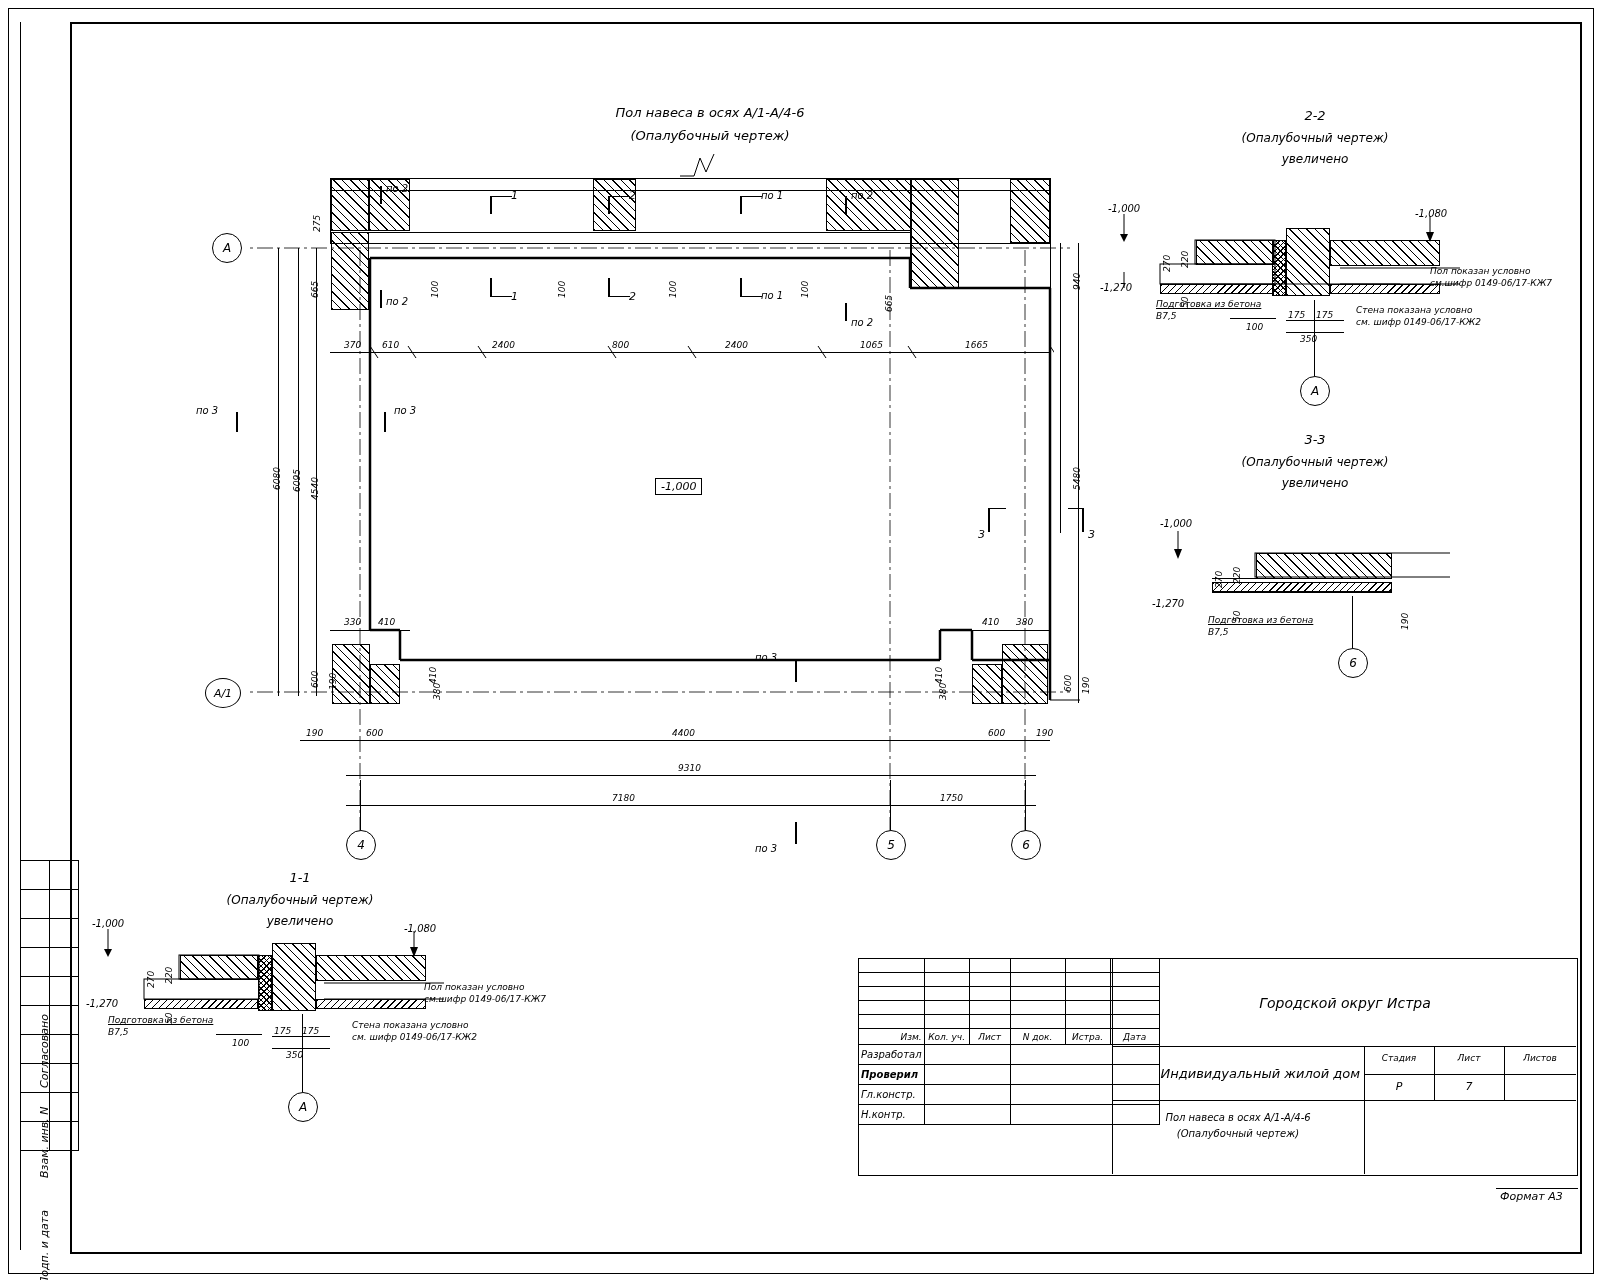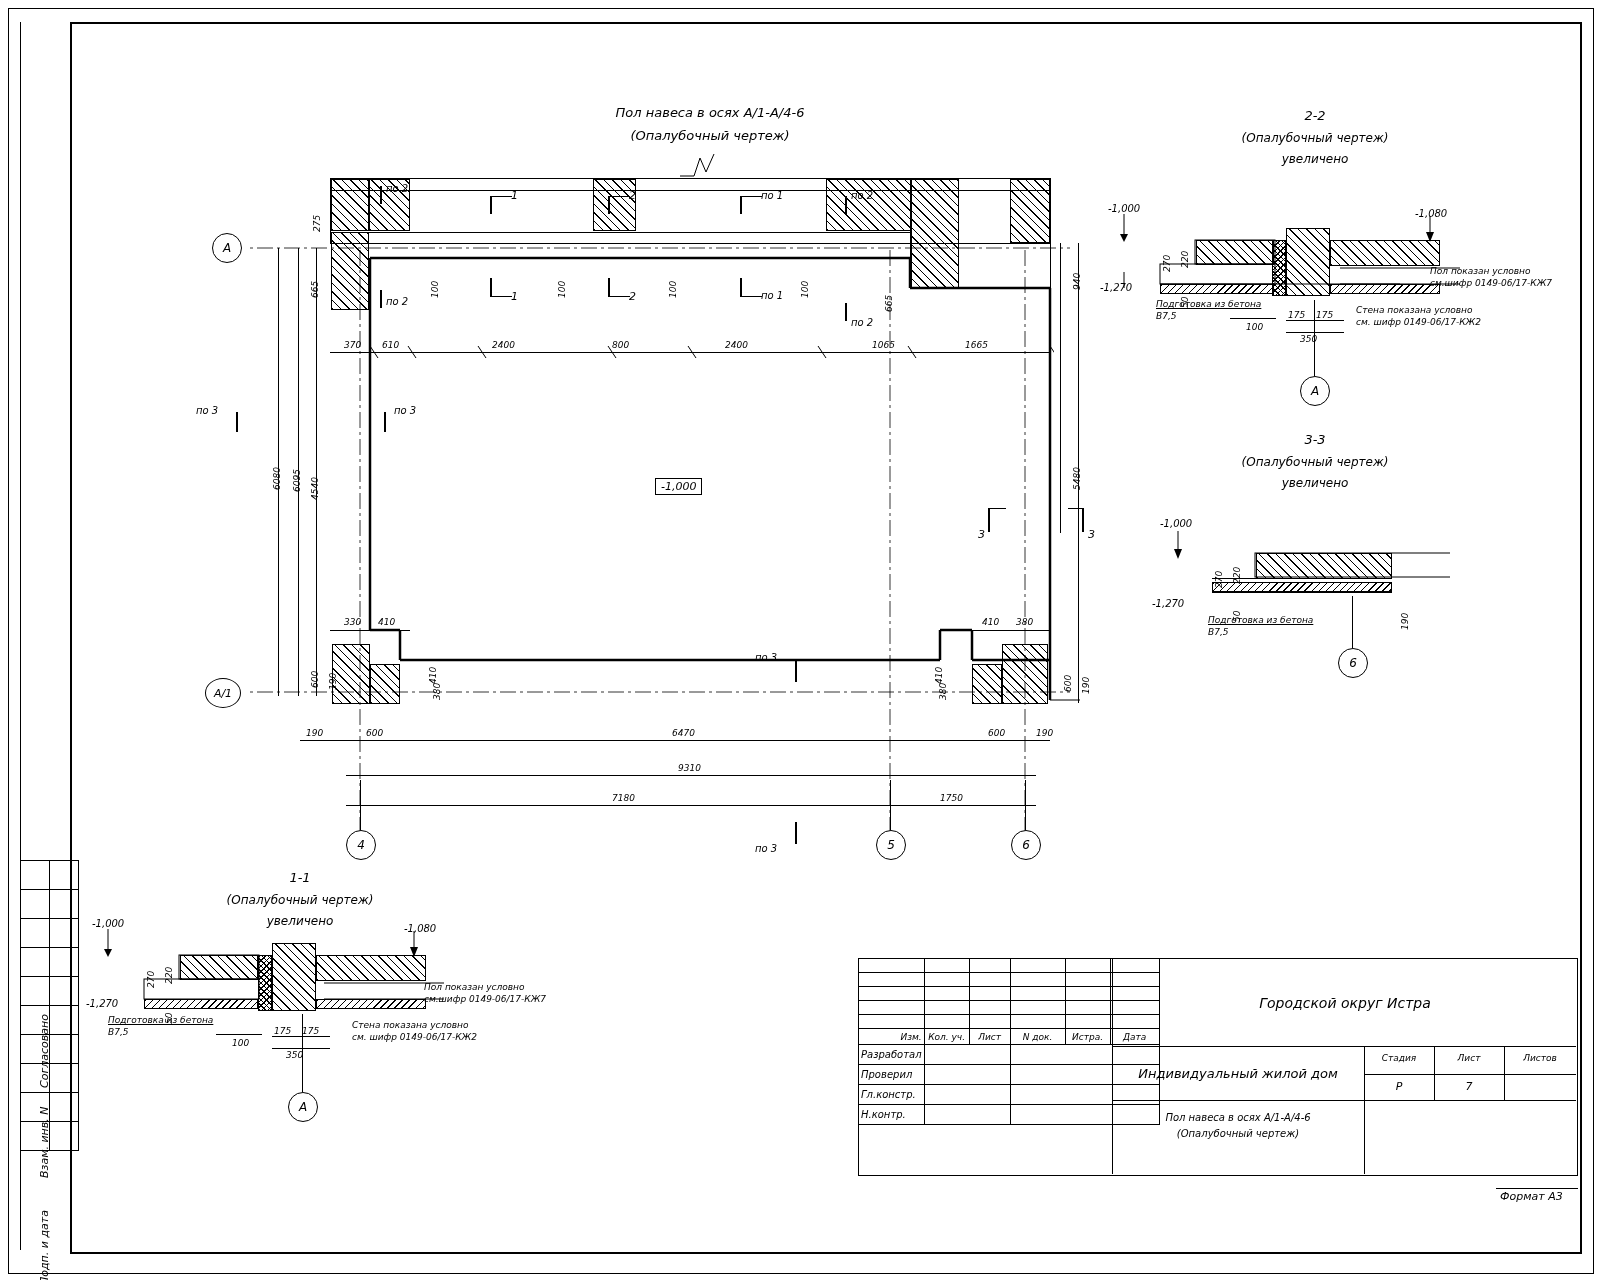--- a/index.html
+++ b/index.html
@@ -233,21 +233,21 @@
   </div>
 
   <div style="position:absolute;left:655px;top:478px;border:1px solid #000;padding:1px 5px;font-size:11px;font-style:italic;">-1,000</div>
 
   <div class="ln h" style="left:330px;top:352px;width:720px;height:1px;"></div>
   <div class="dimtxt" style="left:344px;top:340px;">370</div>
   <div class="dimtxt" style="left:382px;top:340px;">610</div>
   <div class="dimtxt" style="left:492px;top:340px;">2400</div>
   <div class="dimtxt" style="left:612px;top:340px;">800</div>
   <div class="dimtxt" style="left:725px;top:340px;">2400</div>
-  <div class="dimtxt" style="left:860px;top:340px;margin-left:12px;">1065</div>
+  <div class="dimtxt" style="left:860px;top:340px;">1065</div>
   <div class="dimtxt" style="left:965px;top:340px;">1665</div>
   <div class="dimtxt rot" style="left:312px;top:232px;">275</div>
 
   <svg style="position:absolute;left:330px;top:342px;" width="724" height="20">
     <g stroke="#000" stroke-width="1">
       <line x1="40" y1="4" x2="48" y2="16"></line>
         <line x1="78" y1="4" x2="86" y2="16"></line>
       <line x1="148" y1="4" x2="156" y2="16"></line>
         <line x1="278" y1="4" x2="286" y2="16"></line>
       <line x1="358" y1="4" x2="366" y2="16"></line>
@@ -286,21 +286,21 @@
   <div class="dimtxt" style="left:982px;top:617px;">410</div>
   <div class="dimtxt" style="left:1016px;top:617px;">380</div>
   <div class="dimtxt rot" style="left:934px;top:684px;">410</div>
   <div class="dimtxt rot" style="left:938px;top:700px;">380</div>
   <div class="ln h" style="left:330px;top:630px;width:80px;height:1px;"></div>
   <div class="ln h" style="left:970px;top:630px;width:80px;height:1px;"></div>
 
   <div class="ln h" style="left:300px;top:740px;width:750px;height:1px;"></div>
   <div class="dimtxt" style="left:306px;top:728px;">190</div>
   <div class="dimtxt" style="left:366px;top:728px;">600</div>
-  <div class="dimtxt" style="left:672px;top:728px;">6470</div>
+  <div class="dimtxt" style="left:672px;top:728px;">4400</div>
   <div class="dimtxt" style="left:988px;top:728px;">600</div>
   <div class="dimtxt" style="left:1036px;top:728px;">190</div>
 
   <div class="ln h" style="left:346px;top:775px;width:690px;height:1px;"></div>
   <div class="dimtxt" style="left:678px;top:763px;">9310</div>
   <div class="ln h" style="left:346px;top:805px;width:690px;height:1px;"></div>
   <div class="dimtxt" style="left:612px;top:793px;">7180</div>
   <div class="dimtxt" style="left:940px;top:793px;">1750</div>
 
   <div class="lbl t13 ctr" style="left:1230px;top:108px;width:170px;text-align:center;">2-2</div>
@@ -475,21 +475,21 @@
       <td style="font-size:9px;text-align:center;">N док.</td>
       <td style="font-size:9px;text-align:center;">Истра.</td>
       <td style="font-size:9px;text-align:center;">Дата</td>
     </tr>
     <tr>
       <td style="height:19px;font-size:10px;">Разработал</td>
       <td colspan="2"></td>
           <td colspan="3"></td>
     </tr>
     <tr>
-      <td style="height:19px;font-size:10px;">Проверил</td>
+      <td style="height:19px;font-size:10px;font-weight:bold;">Проверил</td>
       <td colspan="2"></td>
           <td colspan="3"></td>
     </tr>
     <tr>
       <td style="height:19px;font-size:10px;">Гл.констр.</td>
       <td colspan="2"></td>
           <td colspan="3"></td>
     </tr>
     <tr>
       <td style="height:19px;font-size:10px;">Н.контр.</td>
@@ -501,21 +501,21 @@
 
   <div class="ln v" style="left:1112px;top:958px;width:1px;height:216px;"></div>
   <div class="ln h" style="left:1112px;top:1046px;width:464px;height:1px;"></div>
   <div class="ln h" style="left:1112px;top:1100px;width:464px;height:1px;"></div>
   <div class="ln v" style="left:1364px;top:1046px;width:1px;height:128px;"></div>
   <div class="ln h" style="left:1364px;top:1074px;width:212px;height:1px;"></div>
   <div class="ln v" style="left:1434px;top:1046px;width:1px;height:54px;"></div>
   <div class="ln v" style="left:1504px;top:1046px;width:1px;height:54px;"></div>
 
   <div class="lbl t14 ctr" style="left:1120px;top:995px;width:450px;">Городской округ Истра</div>
-  <div class="lbl t13 ctr" style="left:1116px;top:1066px;width:244px;">Индивидуальный жилой дом</div>
+  <div class="lbl t13 ctr" style="left:1116px;top:1066px;width:244px;text-align:right;">Индивидуальный жилой дом</div>
   <div class="lbl t10 ctr" style="left:1116px;top:1112px;width:244px;">Пол навеса в осях А/1-А/4-6</div>
   <div class="lbl t10 ctr" style="left:1116px;top:1128px;width:244px;">(Опалубочный чертеж)</div>
 
   <div class="lbl t9 ctr" style="left:1366px;top:1053px;width:66px;">Стадия</div>
   <div class="lbl t9 ctr" style="left:1436px;top:1053px;width:66px;">Лист</div>
   <div class="lbl t9 ctr" style="left:1506px;top:1053px;width:68px;">Листов</div>
   <div class="lbl t11 ctr" style="left:1366px;top:1080px;width:66px;">Р</div>
   <div class="lbl t11 ctr" style="left:1436px;top:1080px;width:66px;">7</div>
   <div class="lbl t11 ctr" style="left:1506px;top:1080px;width:68px;"></div>
 

